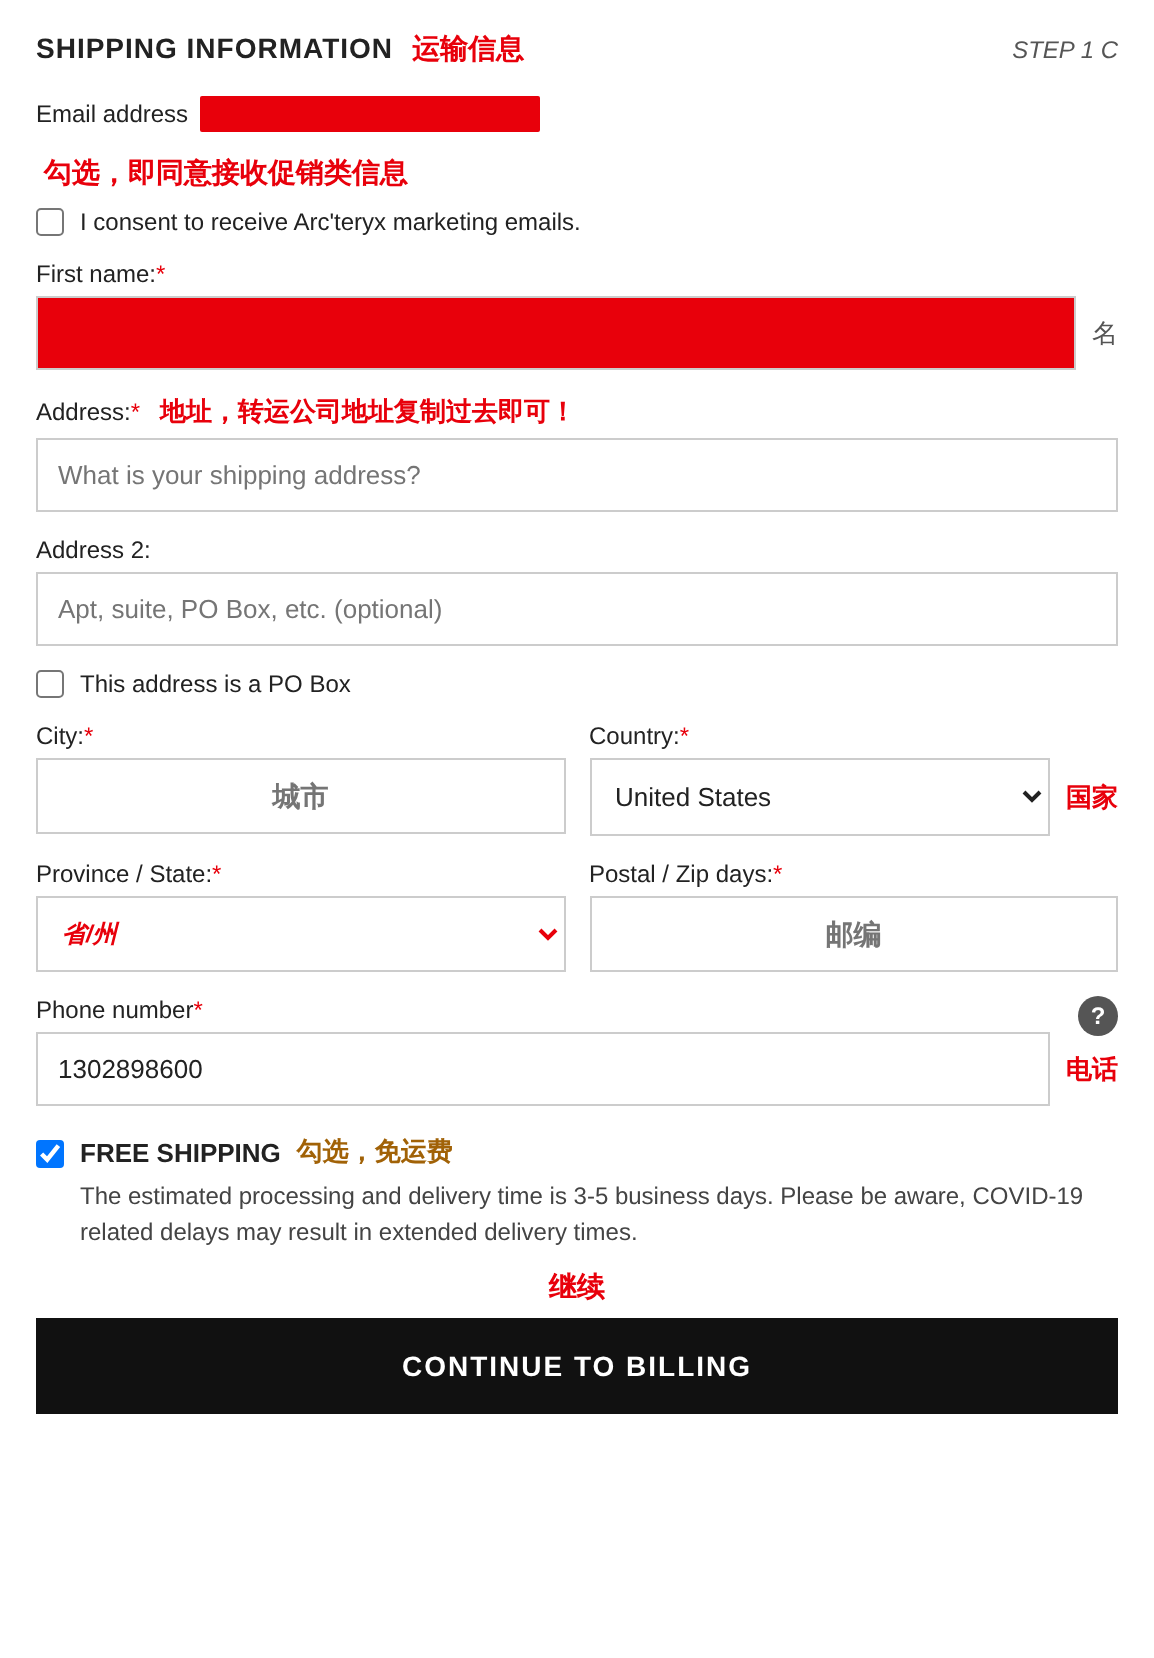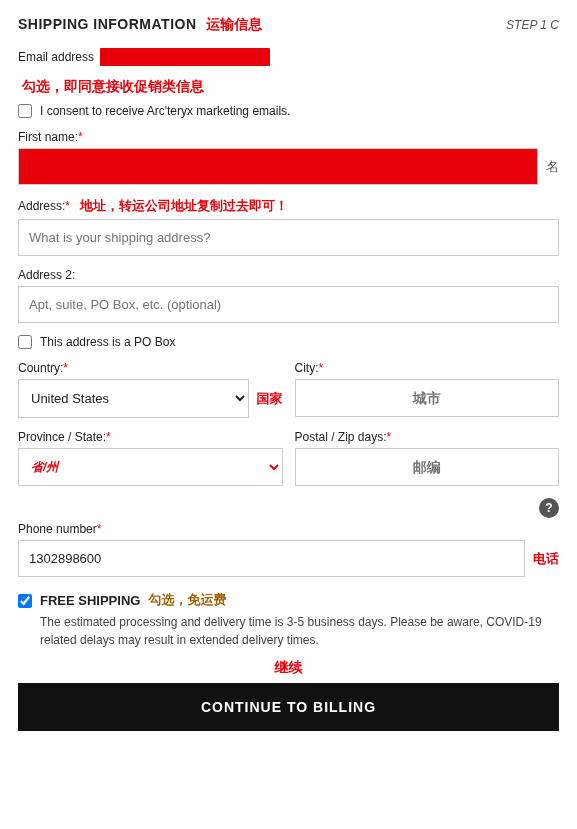--- a/index.html
+++ b/index.html
@@ -319,42 +319,42 @@
 <div class="po-box-row">
   <input type="checkbox" id="pobox" style="">
   <label class="po-box-label" for="pobox">This address is a PO Box</label>
 </div>
 
 
 <div class="row-two-col" style="margin-bottom:12px;">
   <div class="col-half">
     <div class="field-label-row" style="margin-bottom:4px;">
       <span class="field-label" style="margin-bottom:0;">
+        <span>City:</span><span class="required">*</span>
+      </span>
+    </div>
+    <input type="text" style="color: rgb(232, 0, 11); font-weight: bold; text-align: center; font-size: 14px;" placeholder="城市">
+  </div>
+  <div class="col-half">
+    <div class="field-label-row" style="margin-bottom:4px;">
+      <span class="field-label" style="margin-bottom:0;">
         <span>Country:</span><span class="required">*</span>
       </span>
     </div>
     <div class="country-row">
       <select style="flex:1;">
         <option value="US">United States</option>
         <option value="CA">Canada</option>
         <option value="CN">China</option>
         <option value="GB">United Kingdom</option>
         <option value="AU">Australia</option>
       </select>
       <span class="country-annotation">国家</span>
     </div>
   </div>
-  <div class="col-half">
-    <div class="field-label-row" style="margin-bottom:4px;">
-      <span class="field-label" style="margin-bottom:0;">
-        <span>City:</span><span class="required">*</span>
-      </span>
-    </div>
-    <input type="text" style="color: rgb(232, 0, 11); font-weight: bold; text-align: center; font-size: 14px;" placeholder="城市">
-  </div>
 </div>
 
 
 <div class="row-two-col" style="margin-bottom:12px;">
   <div class="col-half">
     <div class="field-label-row" style="margin-bottom:4px;">
       <span class="field-label" style="margin-bottom:0;">
         <span>Province / State:</span><span class="required">*</span>
       </span>
     </div>
@@ -373,21 +373,21 @@
         <span>Postal / Zip days:</span><span class="required">*</span>
       </span>
     </div>
     <input type="text" style="color: rgb(232, 0, 11); font-weight: bold; text-align: center; font-size: 14px;" placeholder="邮编">
   </div>
 </div>
 
 
 <div class="field-group phone-row">
   <div class="field-label-row" style="margin-bottom:4px; position:relative;">
-    <span class="field-label" style="margin-bottom:0;margin-top:24px;">
+    <span class="field-label" style="margin-bottom:0;">
       <span>Phone number</span><span class="required">*</span>
     </span>
     <div class="help-icon" style="position:absolute; right:0; top:0;">?</div>
   </div>
   <div class="phone-input-wrapper">
     <input type="tel" value="1302898600" style="">
     <span class="phone-annotation">电话</span>
   </div>
 </div>
 

